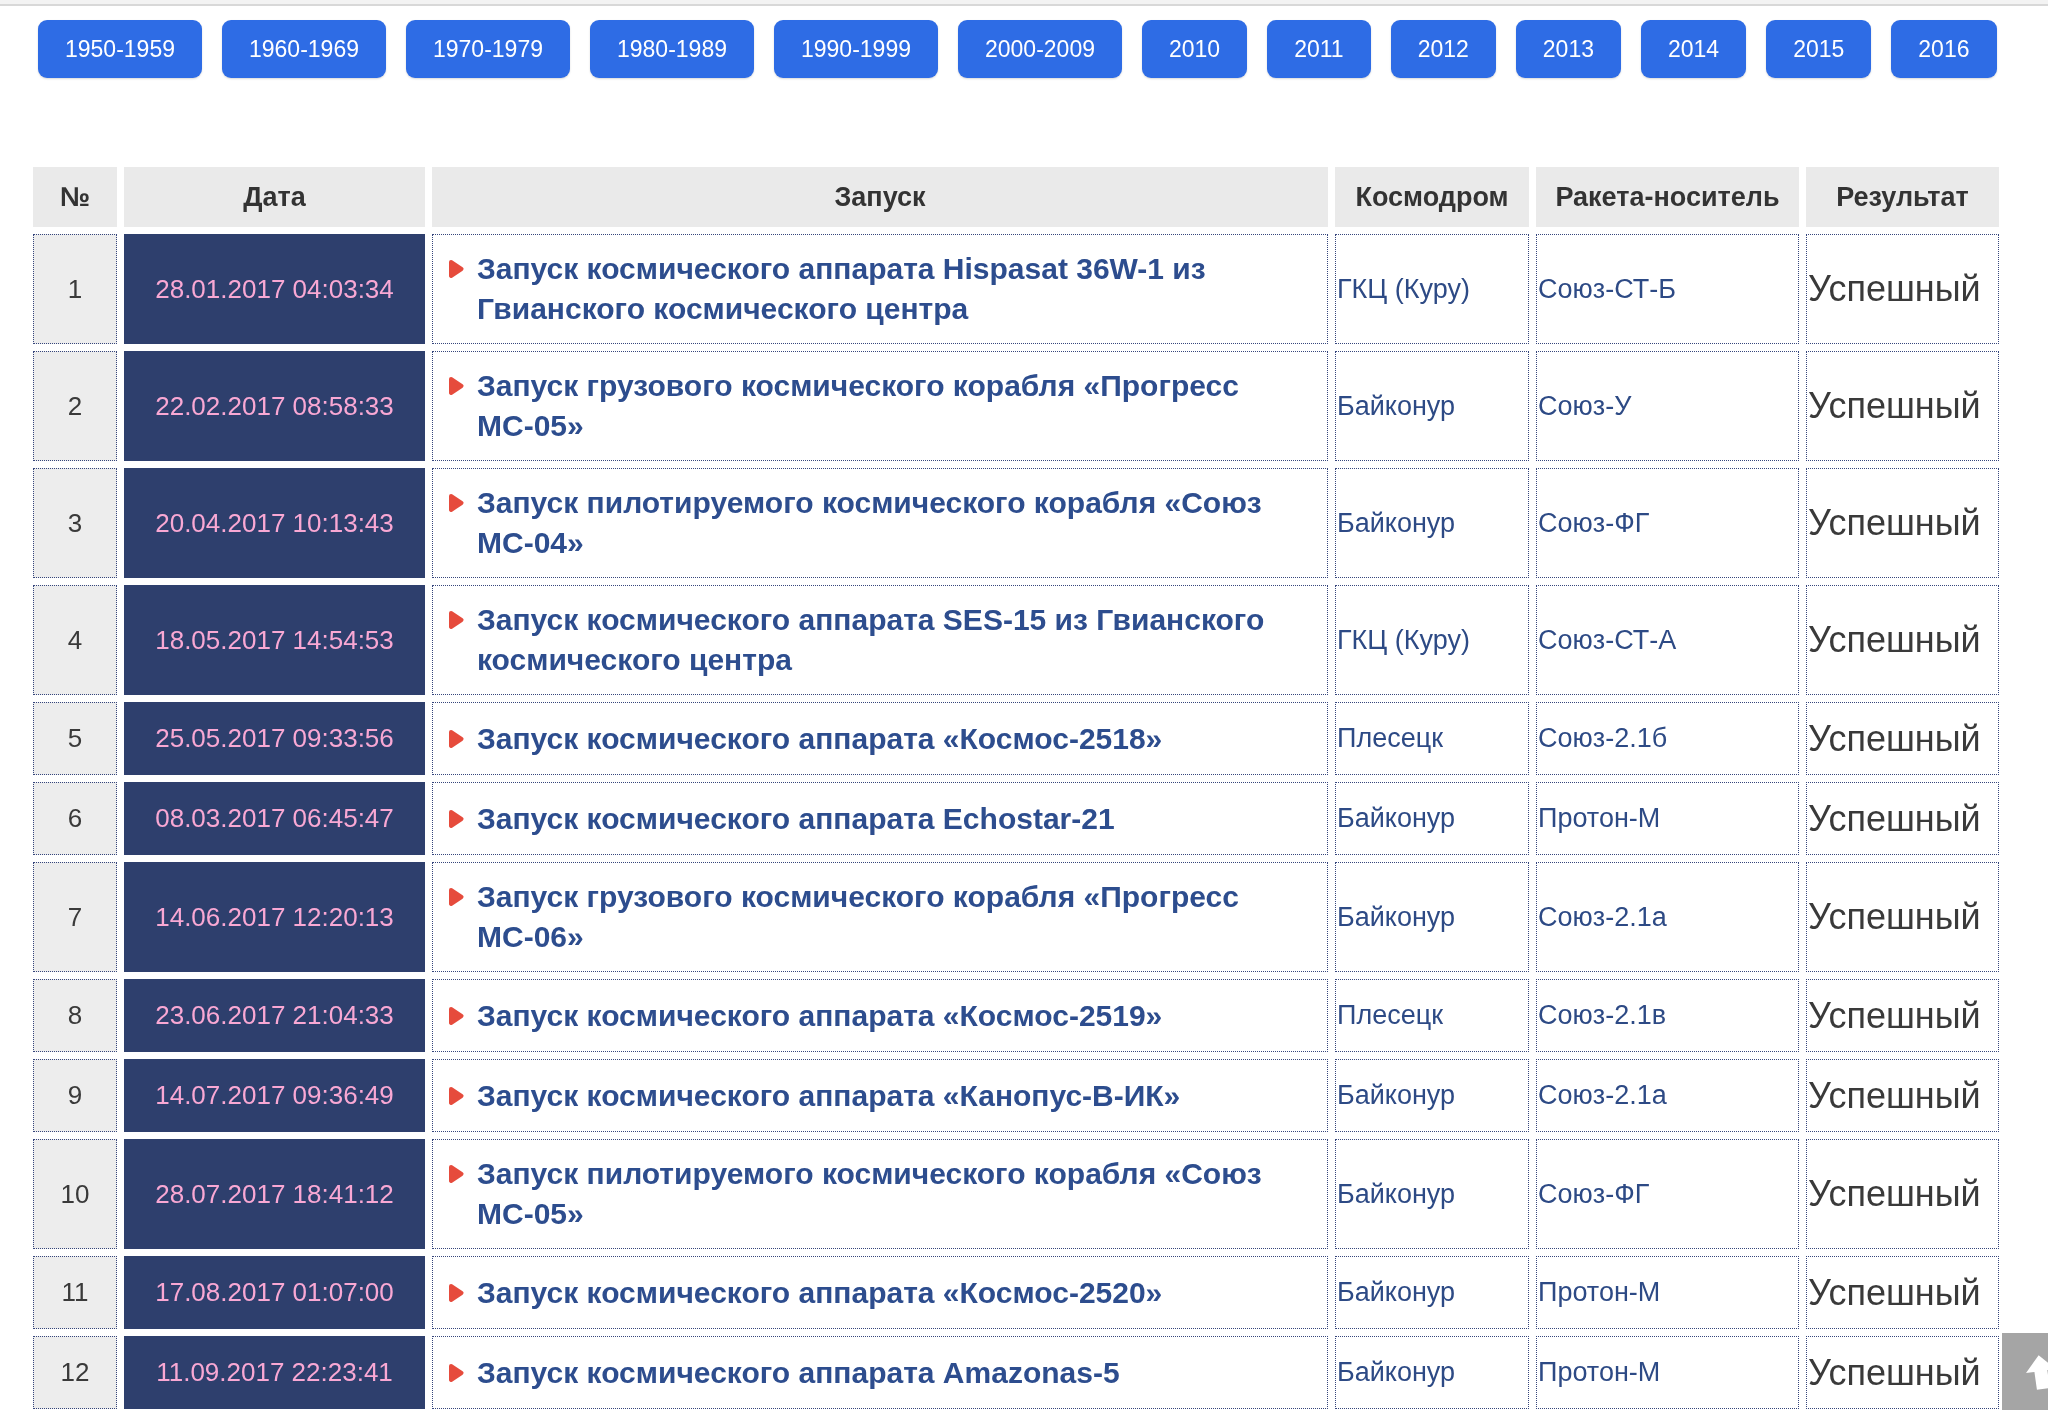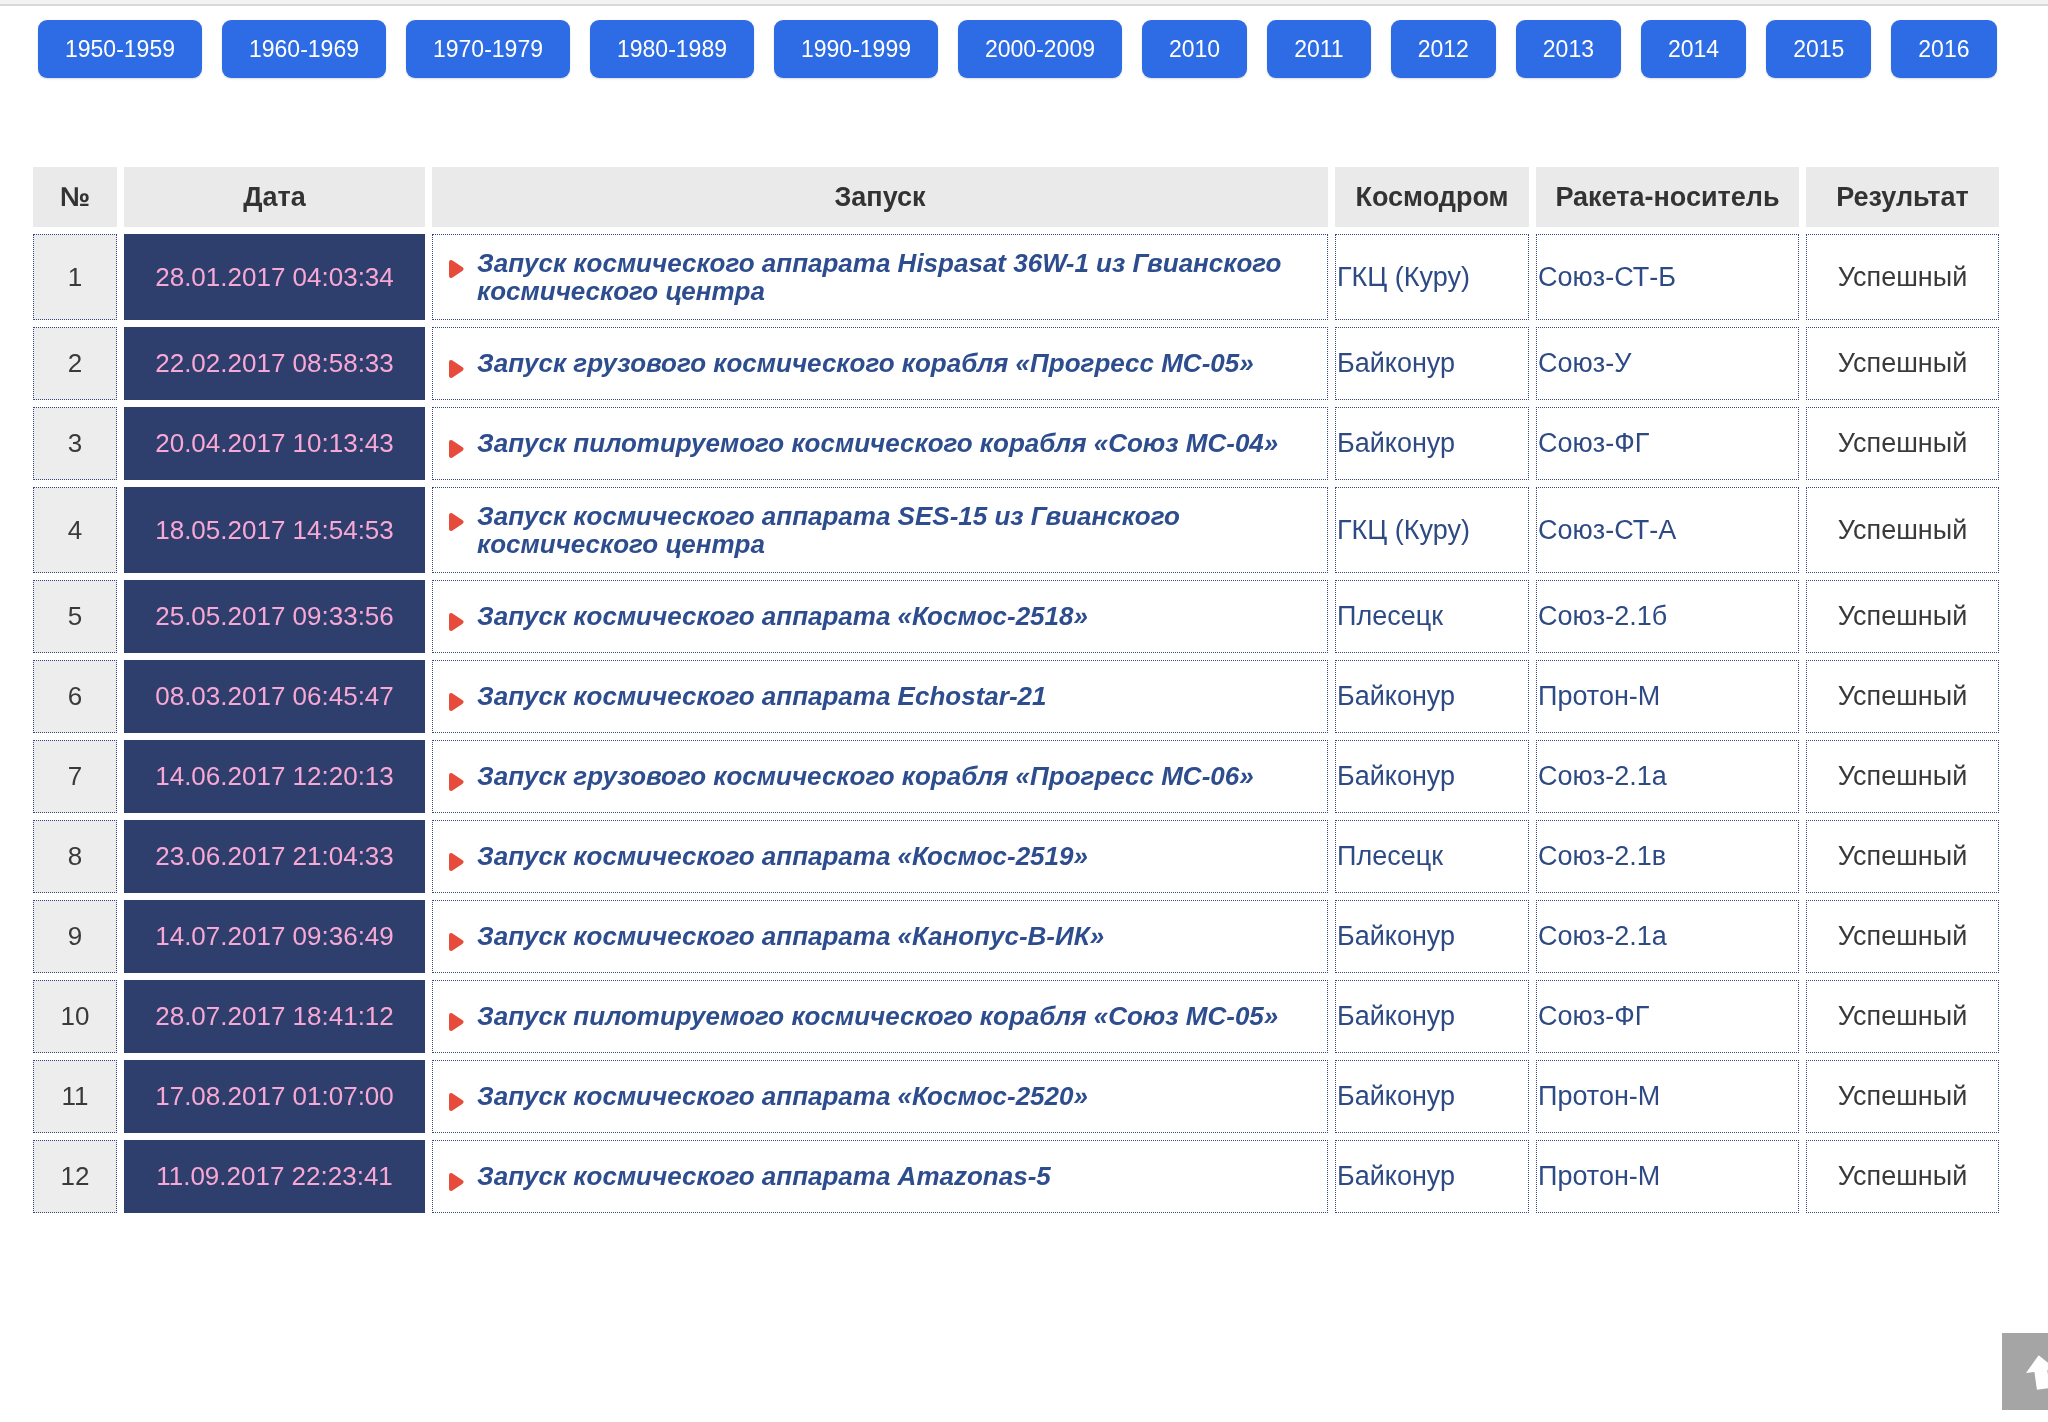--- a/index.html
+++ b/index.html
@@ -44,25 +44,25 @@
     background:var(--header-gray);height:60px;
     font-size:27px;font-weight:600;color:#333;text-align:center;vertical-align:middle;
   }
   td{height:73px;vertical-align:middle;background:#fff;border:1px dotted var(--dotted-border)}
   td.c-num{background:var(--num-cell-gray);text-align:center;font-size:26px;color:#3a3a3a}
   td.c-date{background:var(--date-cell-navy);border:none;color:#f9a8d4;text-align:center;font-size:26px}
   td.c-launch{padding:14px 16px 14px 12px}
   .launch-wrap{display:flex;align-items:flex-start}
   .arrow{flex:0 0 auto;margin:10px 13px 0 3px;line-height:0}
   a.launch-link{
-    font-size:26px;font-weight:700;color:var(--link-navy);
-    line-height:28px;text-decoration:none;display:block;font-style:italic;
+    font-size:30px;font-weight:700;color:var(--link-navy);
+    line-height:40px;text-decoration:none;display:block;
   }
   td.c-cosmo,td.c-rocket{text-align:left;font-size:27px;color:var(--value-navy)}
-  td.c-result{text-align:center;font-size:27px;color:var(--result-text)}
+  td.c-result{font-size:36px;color:var(--result-text)}
 
   
   .scroll-top{
     position:absolute;left:2002px;top:1333px;width:77px;height:77px;
     background:var(--scroll-button-gray);border:none;cursor:pointer;
     display:flex;align-items:center;justify-content:center;padding:0;
   }
 </style>
 </head>
 <body>

